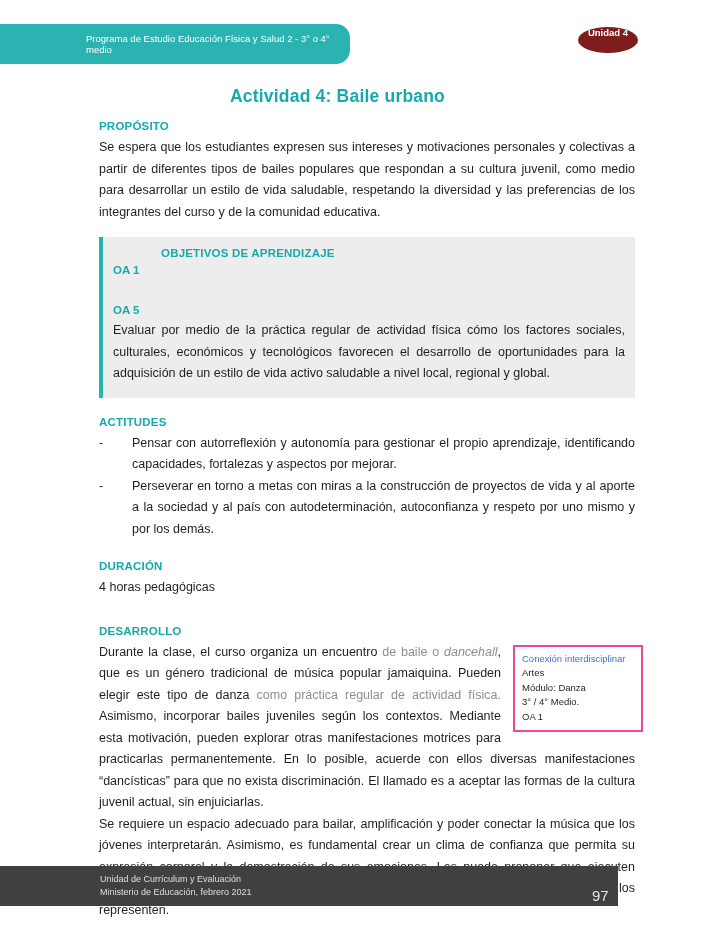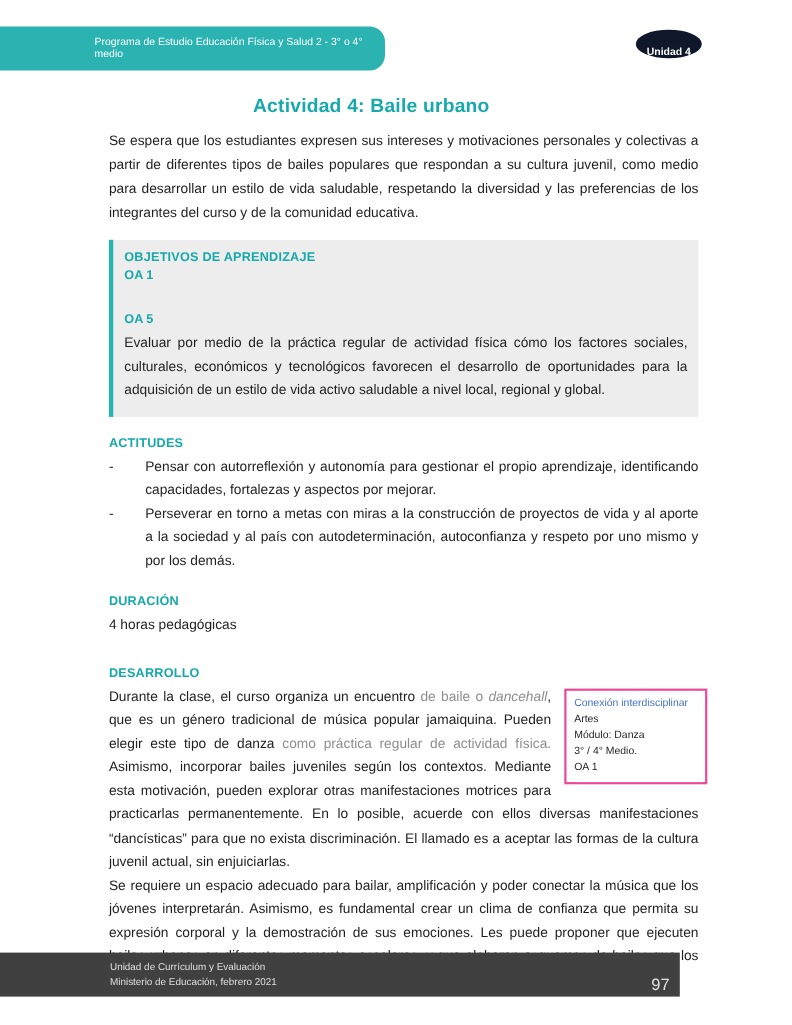--- a/index.html
+++ b/index.html
@@ -9,22 +9,22 @@
   }
   
   .header-box{
     position:absolute;left:0;top:24px;width:350px;height:40px;
     background:#2BB3B2;border-radius:0 14px 14px 0;
     color:#fff;font-size:9.5px;display:flex;align-items:center;
     justify-content:center;padding-left:86px;box-sizing:border-box;
   }
   .unit-pill{
     position:absolute;left:578px;top:27px;width:60px;height:26px;
-    background:#0f172a;border-radius:50%;color:#fff;font-weight:bold;
-    font-size:9.5px;display:flex;align-items:flex-end;justify-content:center;
+    background:#7f1d1d;border-radius:50%;color:#fff;font-weight:bold;
+    font-size:9.5px;display:flex;align-items:flex-start;justify-content:center;
   }
   
   .page-title{
     position:absolute;left:0;top:86px;width:675px;text-align:center;
     color:#17A9AB;font-weight:bold;font-size:17.5px;letter-spacing:.2px;
   }
   
   .content{
     position:absolute;left:99px;top:118px;width:536px;
     font-size:12.5px;line-height:21.5px;
@@ -77,24 +77,25 @@
   <span>Programa de Estudio Educación Física y Salud 2 - 3° o 4° medio</span>
 </div>
 <div class="unit-pill">
   <span>Unidad 4</span>
 </div>
 
 <div class="page-title">Actividad 4: Baile urbano</div>
 
 <div class="content">
 
+  <div class="sec-heading">PROPÓSITO</div>
   <p class="body-p">Se espera que los estudiantes expresen sus intereses y motivaciones personales y colectivas a partir de diferentes tipos de bailes populares que respondan a su cultura juvenil, como medio para desarrollar un estilo de vida saludable, respetando la diversidad y las preferencias de los integrantes del curso y de la comunidad educativa.</p>
 
   <div class="oa-box">
-    <div class="sec-heading" style="margin-bottom:0;">OBJETIVOS DE APRENDIZAJE</div>
+    <div class="sec-heading" style="margin-bottom:0;margin-left:48px;">OBJETIVOS DE APRENDIZAJE</div>
     <div class="oa-label">OA 1</div>
     <div class="oa-gap"></div>
     <div class="oa-label">OA 5</div>
     <p class="body-p">Evaluar por medio de la práctica regular de actividad física cómo los factores sociales, culturales, económicos y tecnológicos favorecen el desarrollo de oportunidades para la adquisición de un estilo de vida activo saludable a nivel local, regional y global.</p>
   </div>
 
   <div class="sec-heading mt16">ACTITUDES</div>
   <div class="act-item">
     <span class="act-dash">-</span>
     <span class="act-text">Pensar con autorreflexión y autonomía para gestionar el propio aprendizaje, identificando capacidades, fortalezas y aspectos por mejorar.</span>

